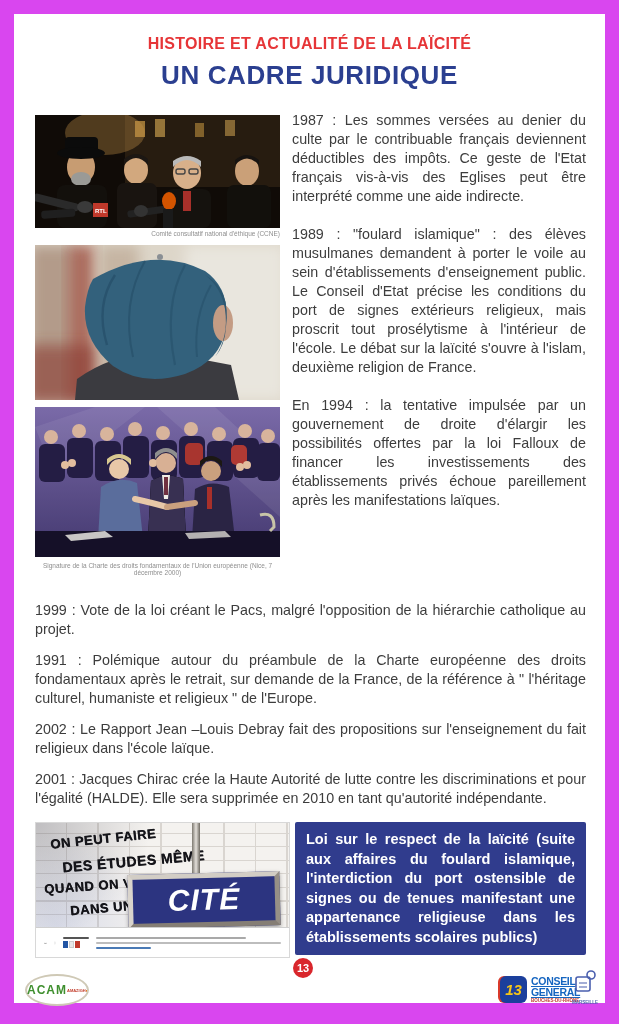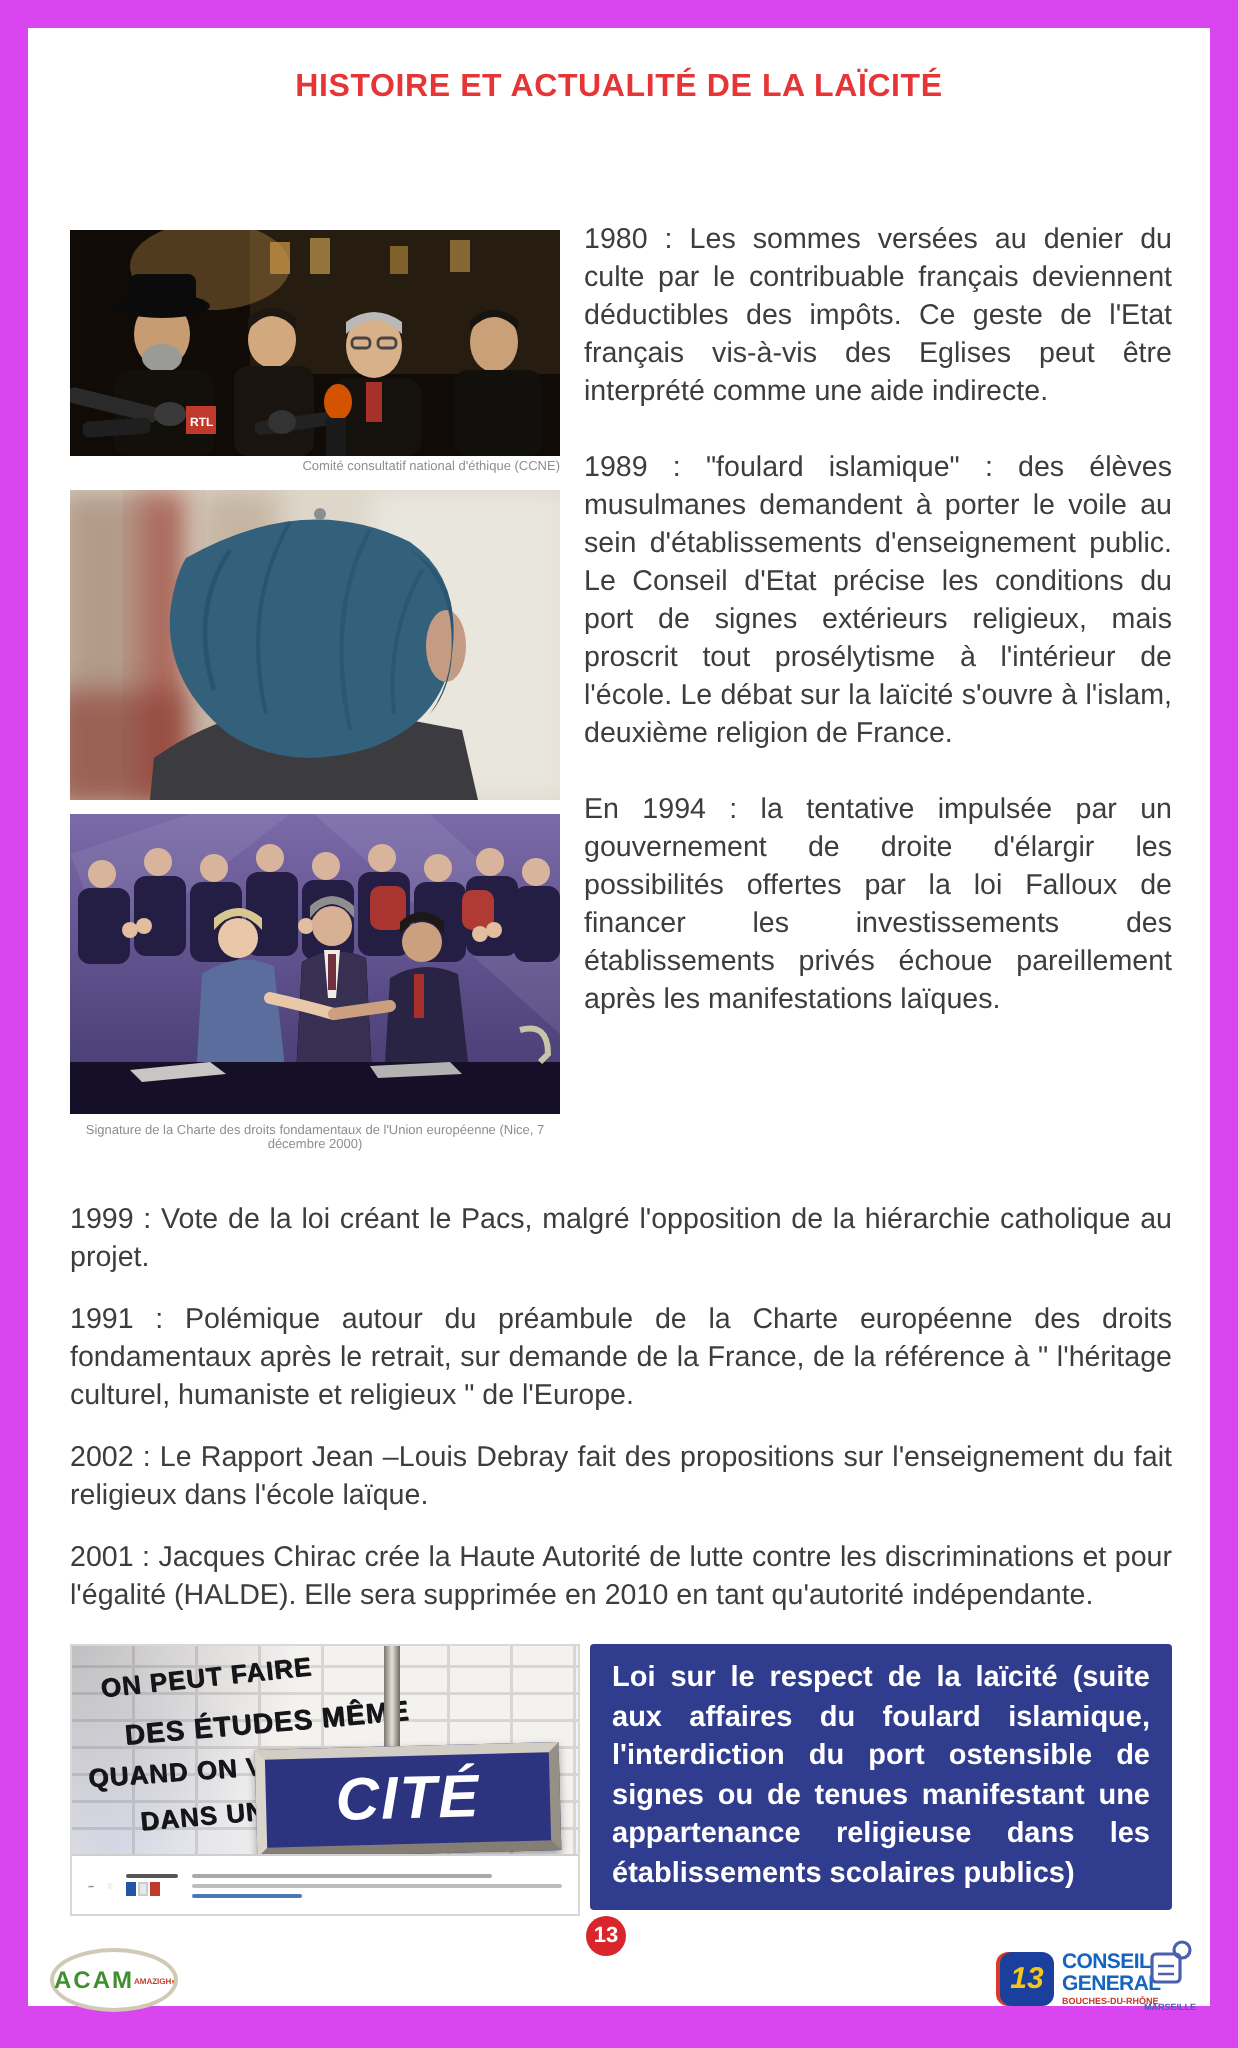--- a/index.html
+++ b/index.html
@@ -71,33 +71,34 @@
   .acam .a1 { color:#3f8f2e; font-weight:700; font-size:12px; letter-spacing:1px; }
   .acam .a2 { color:#c23c2a; font-size:4px; font-weight:700; margin-top:1px; }
   .acam .a3 { width:40px; height:4px; border-bottom:2px solid #e07b28; border-radius:50%; }
 
   .cg { position:absolute; left:486px; top:962px; display:flex; align-items:center; gap:4px; }
   .cg-badge { width:27px; height:27px; background:#1b3f9c; border-radius:6px; color:#f5c518;
               display:flex; align-items:center; justify-content:center;
               font-size:15px; font-weight:800; font-style:italic;
               box-shadow:-2px 0 0 #d93a2b; }
   .cg-text { display:flex; flex-direction:column; line-height:1; }
-  .cg-text .c1 { color:#1565c0; font-size:10.5px; font-weight:800; letter-spacing:-.3px; }
+  .cg-text .c1 { color:#1565c0; font-size:10.5px; font-weight:800; letter-spacing:-.3px;text-decoration:underline; }
   .cg-text .c3 { color:#c0392b; font-size:4.5px; font-weight:700; margin-top:2px; }
 
   .mrs { position:absolute; left:551px; top:955px; width:40px; text-align:center; }
   .mrs .m2 { font-size:4.5px; color:#4a5fae; font-weight:700; margin-top:1px; }
 </style>
 </head>
 <body>
 
 <div class="canvas">
   <div class="page">
 
     <div class="kicker">HISTOIRE ET ACTUALITÉ DE LA LAÏCITÉ</div>
+    <div class="title">UN CADRE JURIDIQUE</div>
 
     <div class="photo ph1">
       <svg viewBox="0 0 245 113" preserveAspectRatio="none">
         <rect width="245" height="113" fill="#100b07"></rect>
         <rect x="90" y="0" width="155" height="72" fill="#271c10"></rect>
         <rect x="100" y="6" width="10" height="16" fill="#b98c3e" opacity=".8"></rect>
         <rect x="120" y="4" width="10" height="18" fill="#c49a4c" opacity=".7"></rect>
         <rect x="160" y="8" width="9" height="14" fill="#a87f38" opacity=".7"></rect>
         <rect x="190" y="5" width="10" height="16" fill="#c49a4c" opacity=".6"></rect>
         <ellipse cx="70" cy="18" rx="40" ry="22" fill="#c8964a" opacity=".35"></ellipse>
@@ -224,21 +225,21 @@
         <path d="M160,96 Q146,98 132,100" stroke="#caa07e" stroke-width="6" fill="none" stroke-linecap="round"></path>
         <rect x="0" y="124" width="245" height="26" fill="#151028"></rect>
         <polygon points="30,128 70,124 78,130 36,134" fill="#e8e6e0" opacity=".85"></polygon>
         <polygon points="150,126 190,124 196,130 154,132" fill="#dcdad4" opacity=".8"></polygon>
         <path d="M225,108 q14,-4 14,12 l-4,4" stroke="#c8c4a8" stroke-width="3" fill="none"></path>
       </svg>
     </div>
     <div class="cap cap2">Signature de la Charte des droits fondamentaux de l'Union européenne (Nice, 7 décembre 2000)</div>
 
     <div class="col-right">
-      <p class="para">1980 : Les sommes versées au denier du culte par le contribuable français deviennent déductibles des impôts. Ce geste de l'Etat français vis-à-vis des Eglises peut être interprété comme une aide indirecte.</p>
+      <p class="para">1987 : Les sommes versées au denier du culte par le contribuable français deviennent déductibles des impôts. Ce geste de l'Etat français vis-à-vis des Eglises peut être interprété comme une aide indirecte.</p>
       <p class="para">1989 : "foulard islamique" : des élèves musulmanes demandent à porter le voile au sein d'établissements d'enseignement public. Le Conseil d'Etat précise les conditions du port de signes extérieurs religieux, mais proscrit tout prosélytisme à l'intérieur de l'école. Le débat sur la laïcité s'ouvre à l'islam, deuxième religion de France.</p>
       <p class="para">En 1994 : la tentative impulsée par un gouvernement de droite d'élargir les possibilités offertes par la loi Falloux de financer les investissements des établissements privés échoue pareillement après les manifestations laïques.</p>
     </div>
 
     <div class="col-full">
       <p class="para">1999 : Vote de la loi créant le Pacs, malgré l'opposition de la hiérarchie catholique au projet.</p>
       <p class="para">1991 : Polémique autour du préambule de la Charte européenne des droits fondamentaux après le retrait, sur demande de la France, de la référence à " l'héritage culturel, humaniste et religieux " de l'Europe.</p>
       <p class="para">2002 : Le Rapport  Jean –Louis Debray fait des propositions sur l'enseignement du fait religieux dans l'école laïque.</p>
       <p class="para">2001 : Jacques Chirac crée la Haute Autorité de lutte contre les discriminations et pour l'égalité (HALDE). Elle sera supprimée en 2010 en tant qu'autorité indépendante.</p>
     </div>

